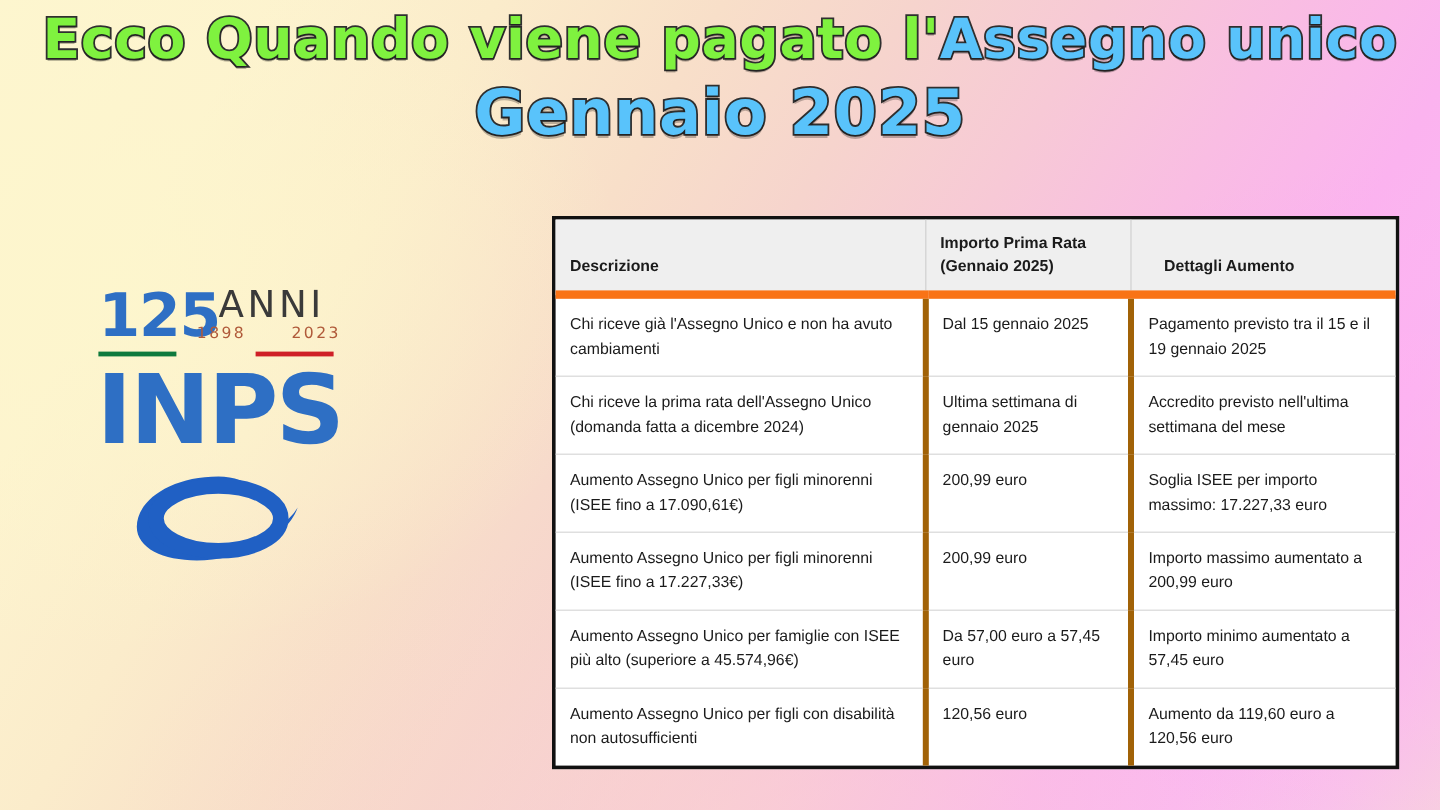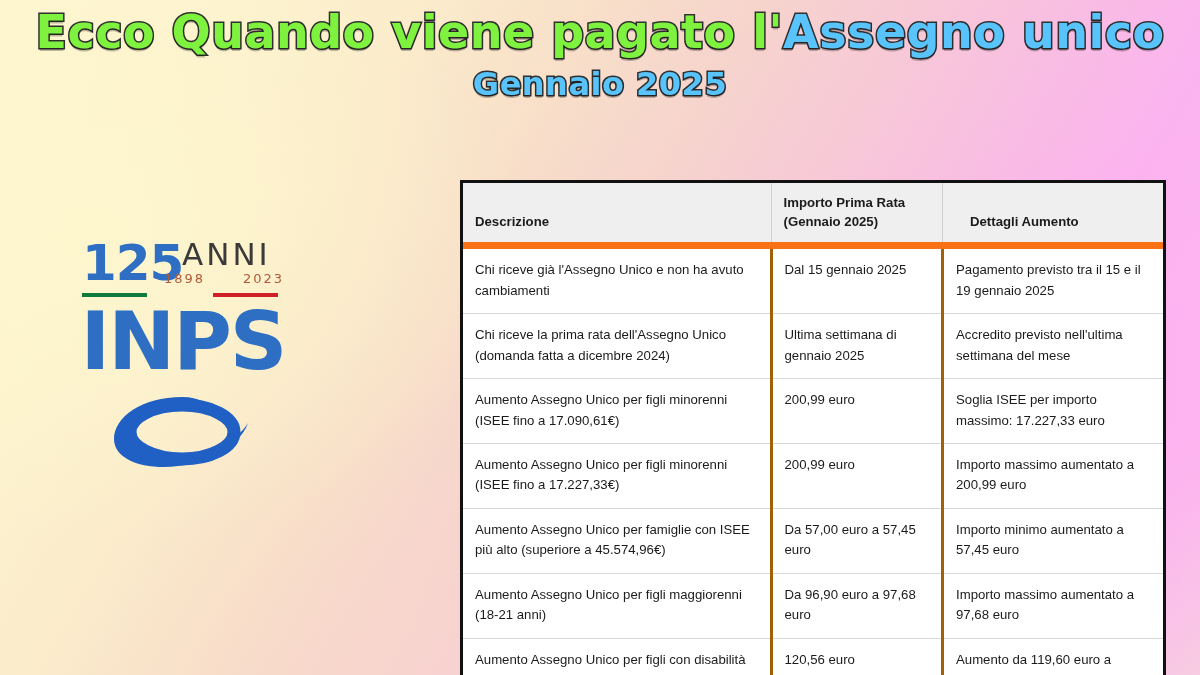--- a/index.html
+++ b/index.html
@@ -57,21 +57,21 @@
     font-size: 46px;
     letter-spacing: 0.5px;
     margin: 0;
     padding: 0;
   }
   .title-line-1 {
     font-size: 46px;
     padding-top: 2px;
   }
   .title-line-2 {
-    font-size: 32px;
+    font-size: 52px;
     padding-top: 12px;
   }
   .t-green {
     color: #7ff23f;
     -webkit-text-stroke: 3px #2f2f2f;
     paint-order: stroke fill;
     text-shadow: 0 3px 0 rgba(0,0,0,0.25);
   }
   .t-blue {
     color: #59c3fb;
@@ -178,21 +178,21 @@
     vertical-align: bottom;
     border-bottom: 7px solid #f97316;
     border-right: 1px solid #cfcfcf;
     line-height: 1.45;
   }
   table.data th:last-child { border-right: none; padding-left: 27px; }
   table.data td {
     padding: 11px 12px 12px 12px;
     vertical-align: top;
     border-bottom: 1px solid #d8d8d8;
-    border-right: 3px solid #a16207;
+    border-right: 5px solid #a16207;
     line-height: 1.55;
   }
   table.data td:last-child { border-right: none; }
   table.data tr:last-child td { border-bottom: none; }
   col.c1 { width: 44%; }
   col.c2 { width: 24.5%; }
   col.c3 { width: 31.5%; }
 </style>
 </head>
 <body>
@@ -266,25 +266,20 @@
           <td>Aumento Assegno Unico per figli minorenni (ISEE fino a 17.227,33€)</td>
           <td>200,99 euro</td>
           <td>Importo massimo aumentato a 200,99 euro</td>
         </tr>
         <tr>
           <td>Aumento Assegno Unico per famiglie con ISEE più alto (superiore a 45.574,96€)</td>
           <td>Da 57,00 euro a 57,45 euro</td>
           <td>Importo minimo aumentato a 57,45 euro</td>
         </tr>
         <tr>
-          <td>Aumento Assegno Unico per figli maggiorenni (18-21 anni)</td>
-          <td>Da 96,90 euro a 97,68 euro</td>
-          <td>Importo massimo aumentato a 97,68 euro</td>
-        </tr>
-        <tr>
           <td>Aumento Assegno Unico per figli con disabilità non autosufficienti</td>
           <td>120,56 euro</td>
           <td>Aumento da 119,60 euro a 120,56 euro</td>
         </tr>
       </tbody>
     </table>
   </div>
 </div>
 
 </body></html>

